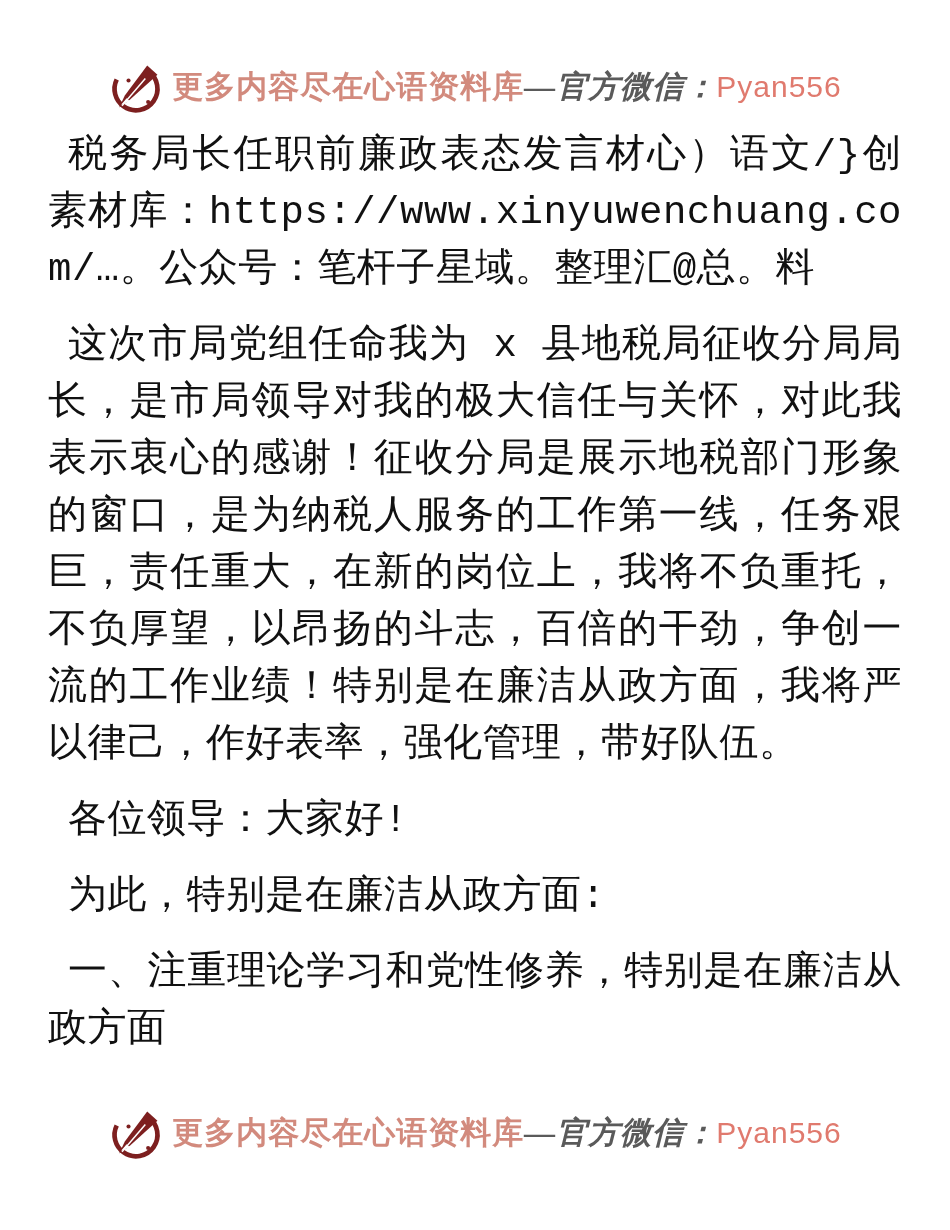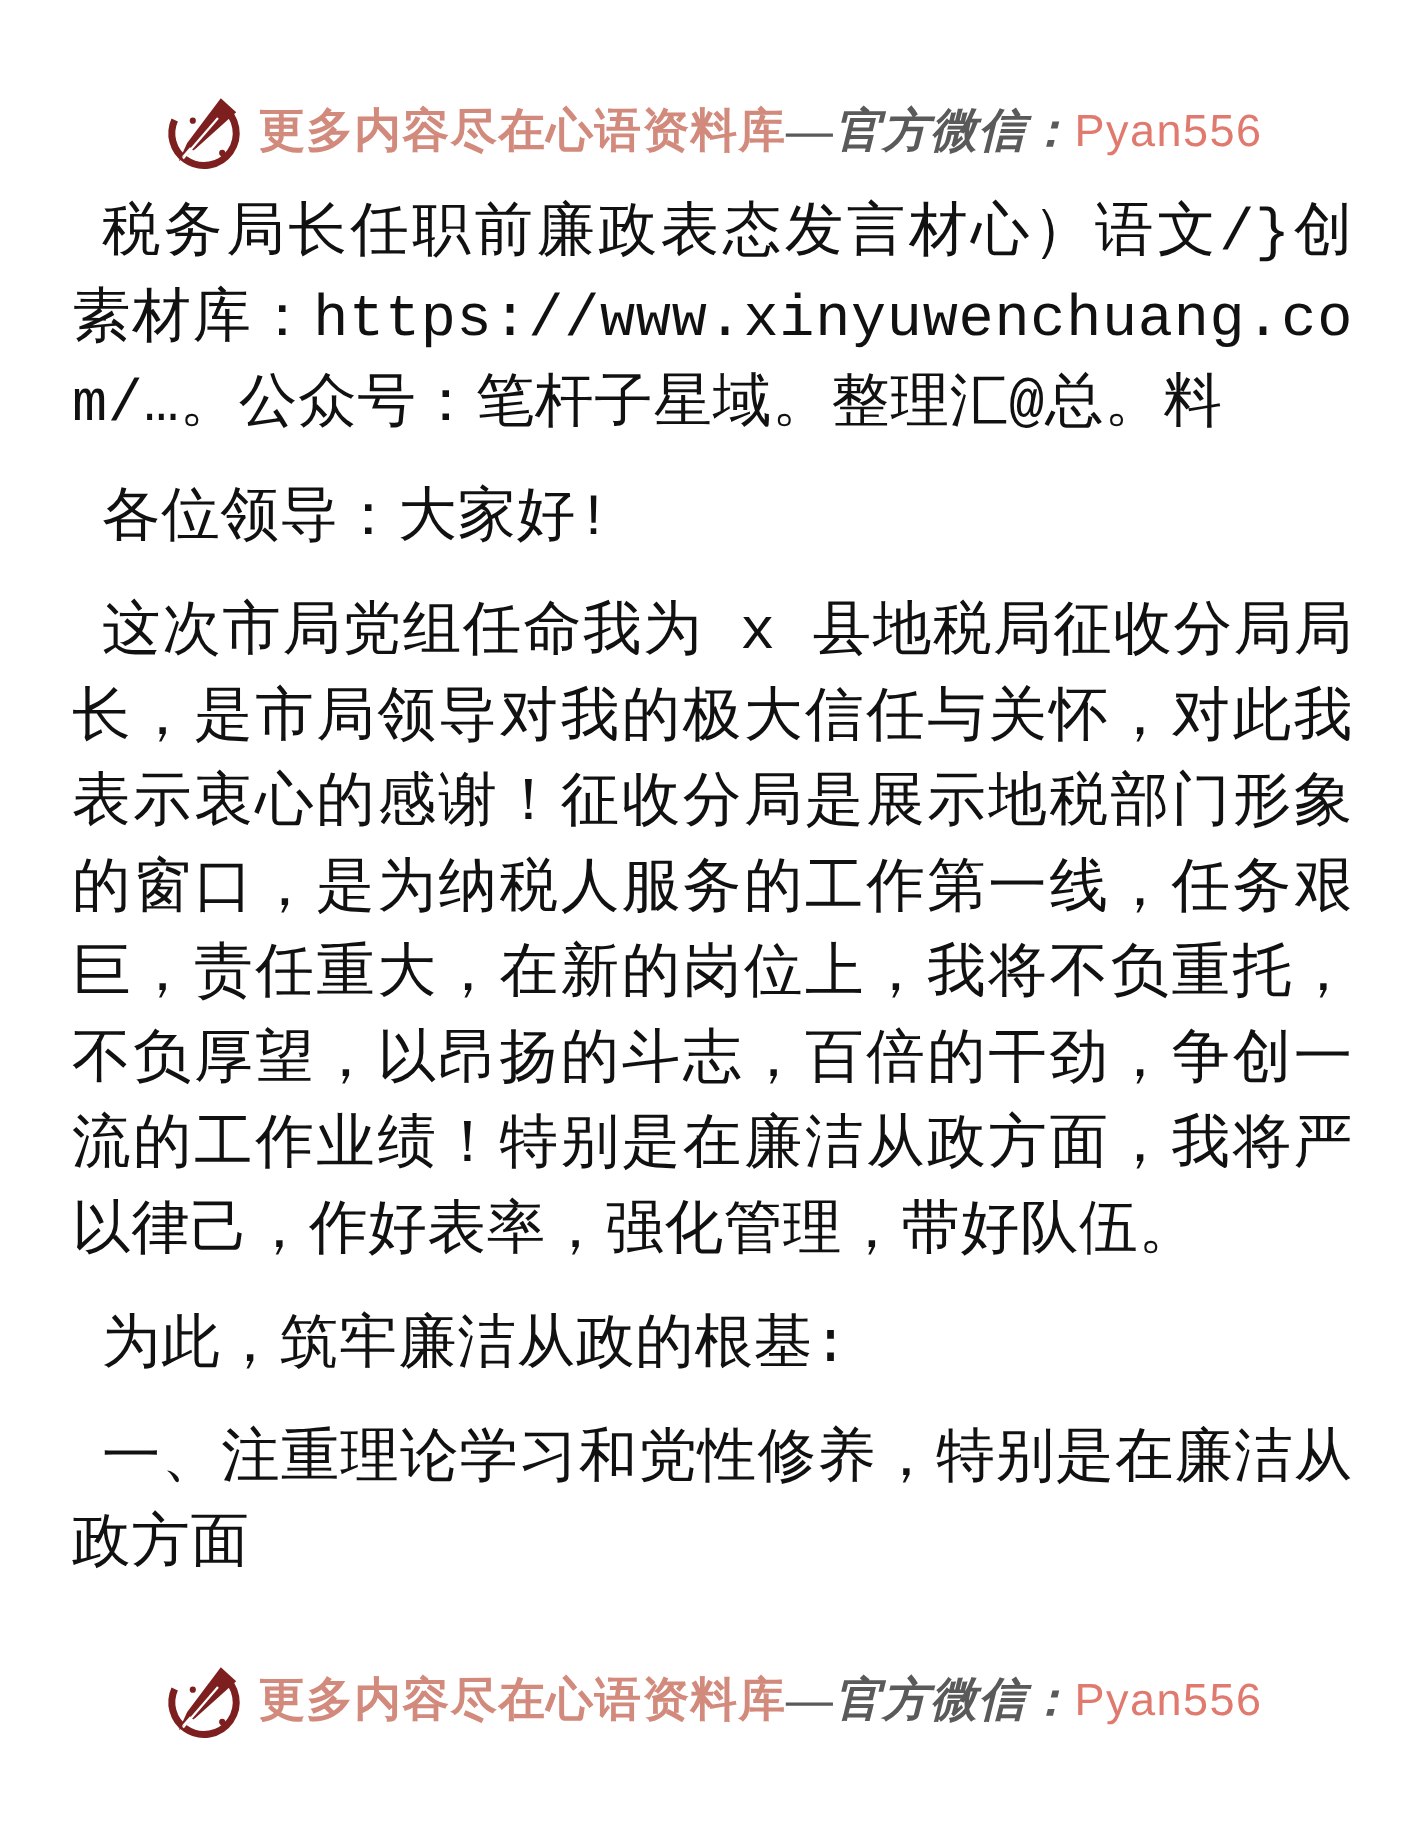--- a/index.html
+++ b/index.html
@@ -74,23 +74,23 @@
       <circle cx="22" cy="24" r="2.2" fill="#7d1f1f"></circle>
       <circle cx="43" cy="47" r="2.2" fill="#7d1f1f"></circle>
     </svg>
     <div class="wm-text">
       <span class="wm-brand">更多内容尽在心语资料库</span><span class="wm-label">—官方微信：</span><span class="wm-id">Pyan556</span>
     </div>
   </div>
 
   <div class="body-text">
     <p>税务局长任职前廉政表态发言材心）语文/}创素材库：https://www.xinyuwenchuang.com/…。公众号：笔杆子星域。整理汇@总。料</p>
+    <p>这次市局党组任命我为 x 县地税局征收分局局长，是市局领导对我的极大信任与关怀，对此我表示衷心的感谢！征收分局是展示地税部门形象的窗口，是为纳税人服务的工作第一线，任务艰巨，责任重大，在新的岗位上，我将不负重托，不负厚望，以昂扬的斗志，百倍的干劲，争创一流的工作业绩！特别是在廉洁从政方面，我将严以律己，作好表率，强化管理，带好队伍。</p>
     <p>各位领导：大家好!</p>
-    <p>这次市局党组任命我为 x 县地税局征收分局局长，是市局领导对我的极大信任与关怀，对此我表示衷心的感谢！征收分局是展示地税部门形象的窗口，是为纳税人服务的工作第一线，任务艰巨，责任重大，在新的岗位上，我将不负重托，不负厚望，以昂扬的斗志，百倍的干劲，争创一流的工作业绩！特别是在廉洁从政方面，我将严以律己，作好表率，强化管理，带好队伍。</p>
-    <p>为此，筑牢廉洁从政的根基:</p>
+    <p>为此，特别是在廉洁从政方面:</p>
     <p>一、注重理论学习和党性修养，特别是在廉洁从政方面</p>
   </div>
 
   <div class="watermark bottom">
     <svg class="wm-logo" viewBox="0 0 60 62" aria-hidden="true">
       <circle cx="30" cy="33" r="23" fill="none" stroke="#7d1f1f" stroke-width="5" stroke-dasharray="104 41" transform="rotate(-55 30 33)"></circle>
       <path d="M42 8 L53 18 L24 44 L12 53 L18 40 Z" fill="#7d1f1f"></path>
       <path d="M14 50 L20 43 L23 46 Z" fill="#ffffff"></path>
       <line x1="15" y1="51" x2="40" y2="22" stroke="#ffffff" stroke-width="1.6"></line>
       <circle cx="22" cy="24" r="2.2" fill="#7d1f1f"></circle>

